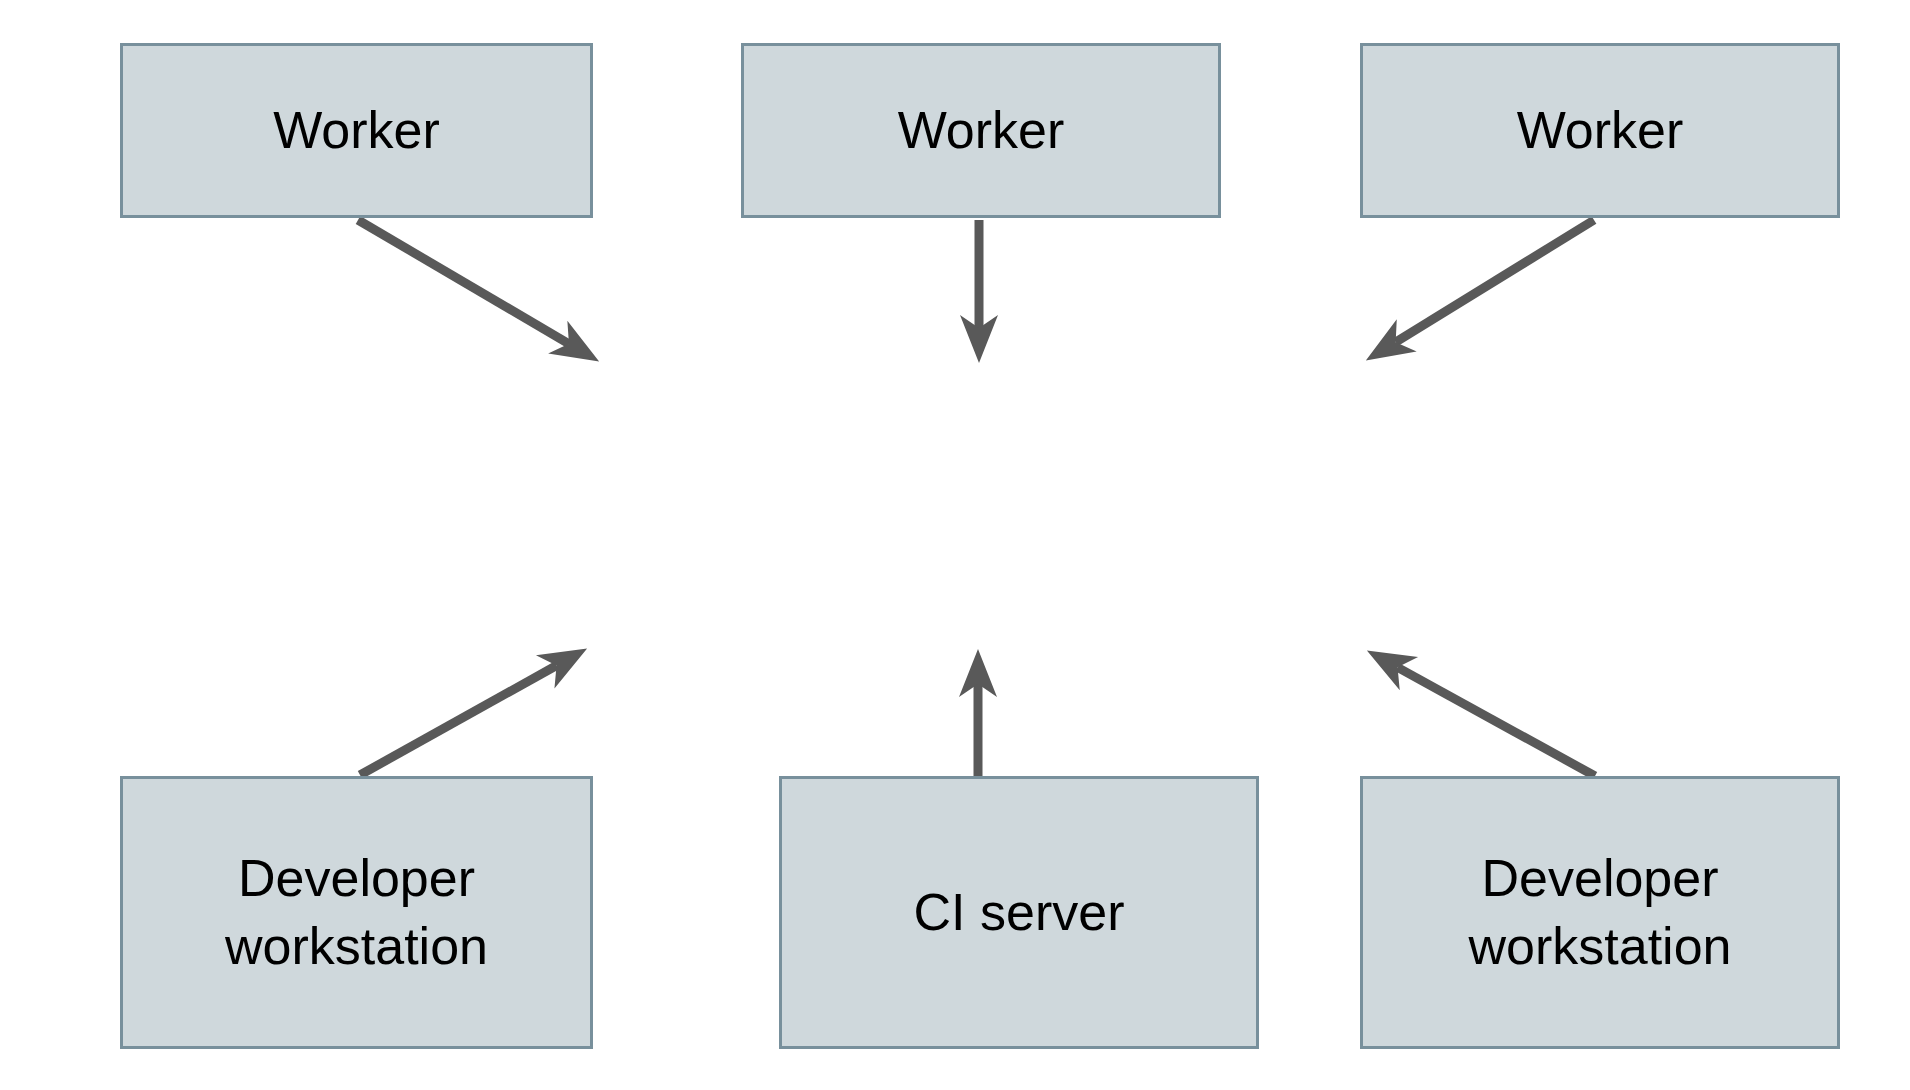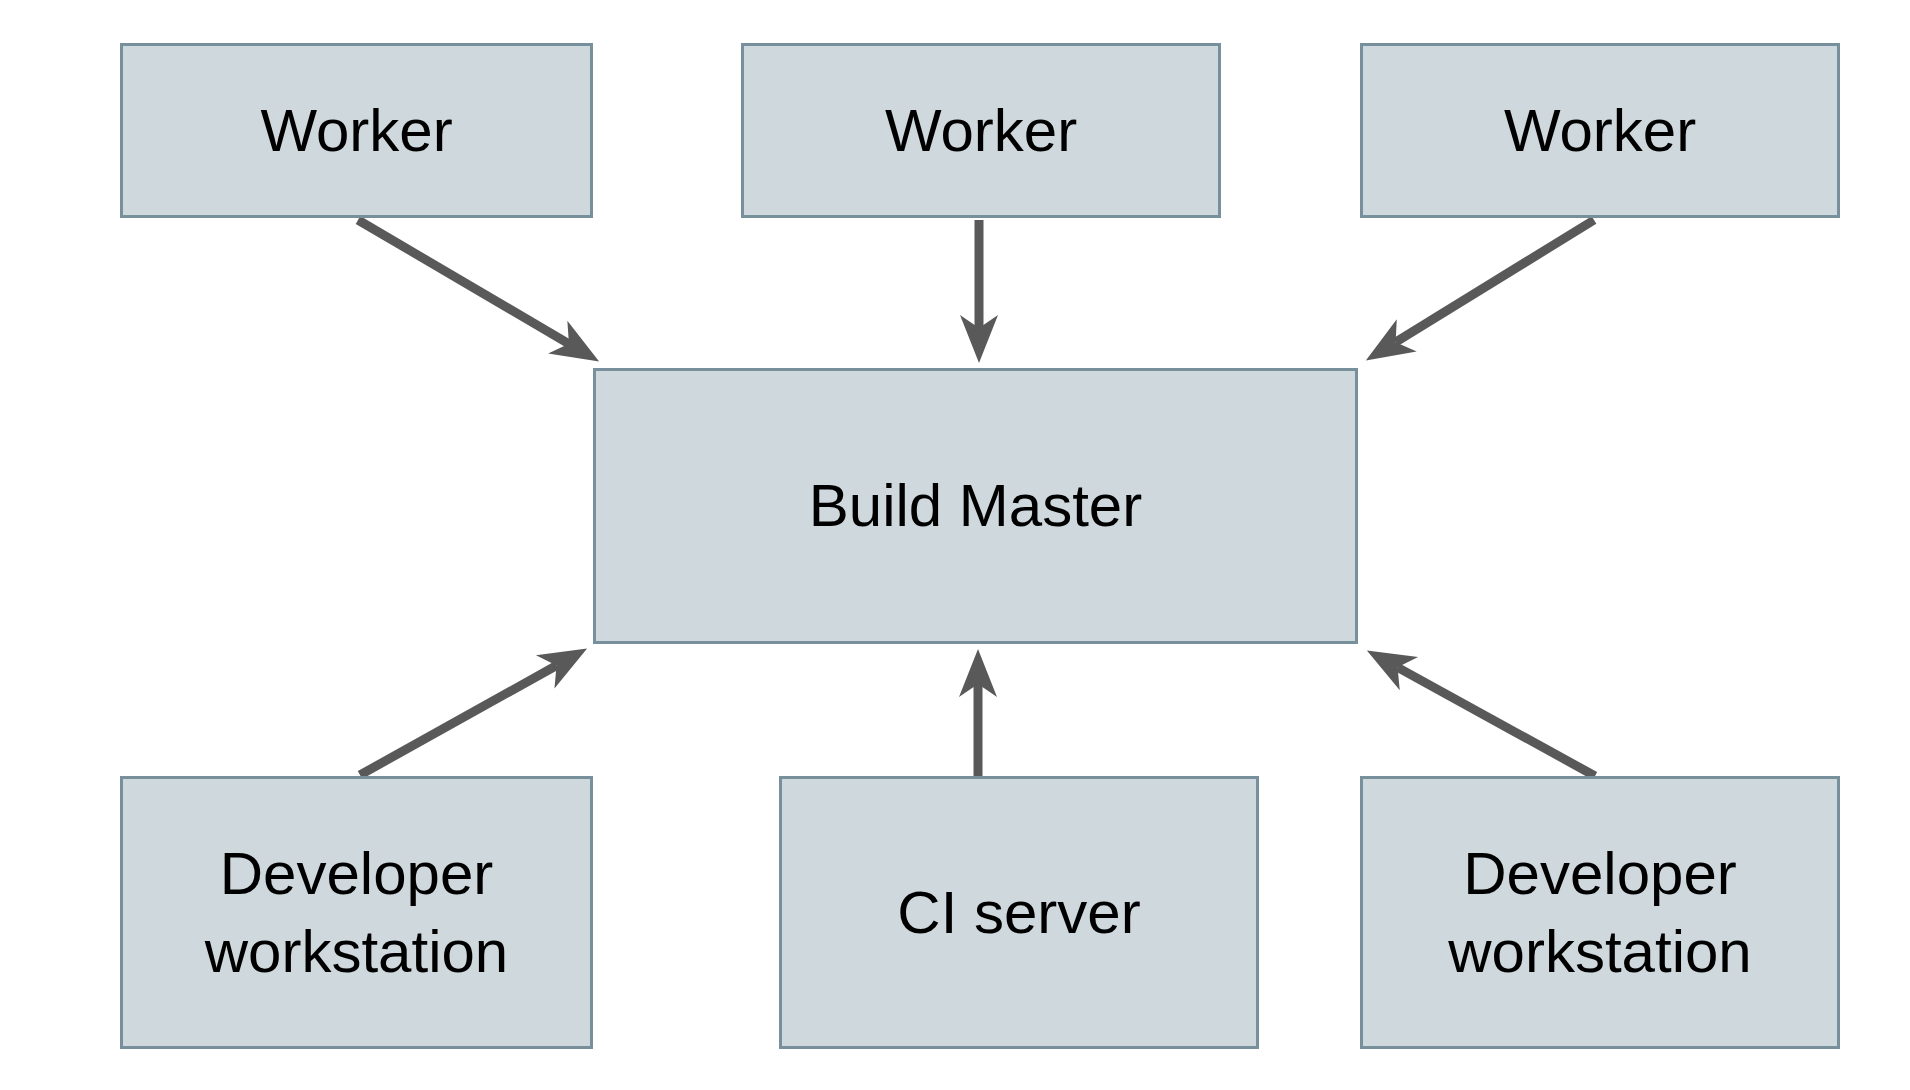--- a/index.html
+++ b/index.html
@@ -26,21 +26,21 @@
   .node {
     position: absolute;
     box-sizing: border-box;
     background: var(--box-fill, #cfd8dc);
     border: 3px solid var(--box-border, #78909c);
     display: flex;
     align-items: center;
     justify-content: center;
     text-align: center;
     color: var(--text-color, #000000);
-    font-size: 60px;
+    font-size: 52px;
     line-height: 1.3;
     padding: 0 10px;
     z-index: 2;
   }
 </style>
 </head>
 <body>
 
 <div class="canvas" style="--box-fill: #cfd8dc; --box-border: #78909c; --text-color: #000000; --canvas-bg: #ffffff;">
   <svg class="arrow-layer" width="1910" height="1090" viewBox="0 0 1910 1090" xmlns="http://www.w3.org/2000/svg">
@@ -60,23 +60,20 @@
 
 <div class="node" style="left: 120px; top: 43px; width: 473px; height: 175px;">
       <span>Worker</span>
     </div>
     <div class="node" style="left: 741px; top: 43px; width: 480px; height: 175px;">
       <span>Worker</span>
     </div>
     <div class="node" style="left: 1360px; top: 43px; width: 480px; height: 175px;">
       <span>Worker</span>
     </div>
-    <div class="node" style="left: 593px; top: 368px; width: 765px; height: 276px;">
-      <span>Build Master</span>
-    </div>
     <div class="node" style="left: 120px; top: 776px; width: 473px; height: 273px;">
       <span>Developer workstation</span>
     </div>
     <div class="node" style="left: 741px; top: 776px; width: 480px; height: 273px; margin-left: 38px;">
       <span>CI server</span>
     </div>
     <div class="node" style="left: 1360px; top: 776px; width: 480px; height: 273px;">
       <span>Developer workstation</span>
     </div>
   </div>

